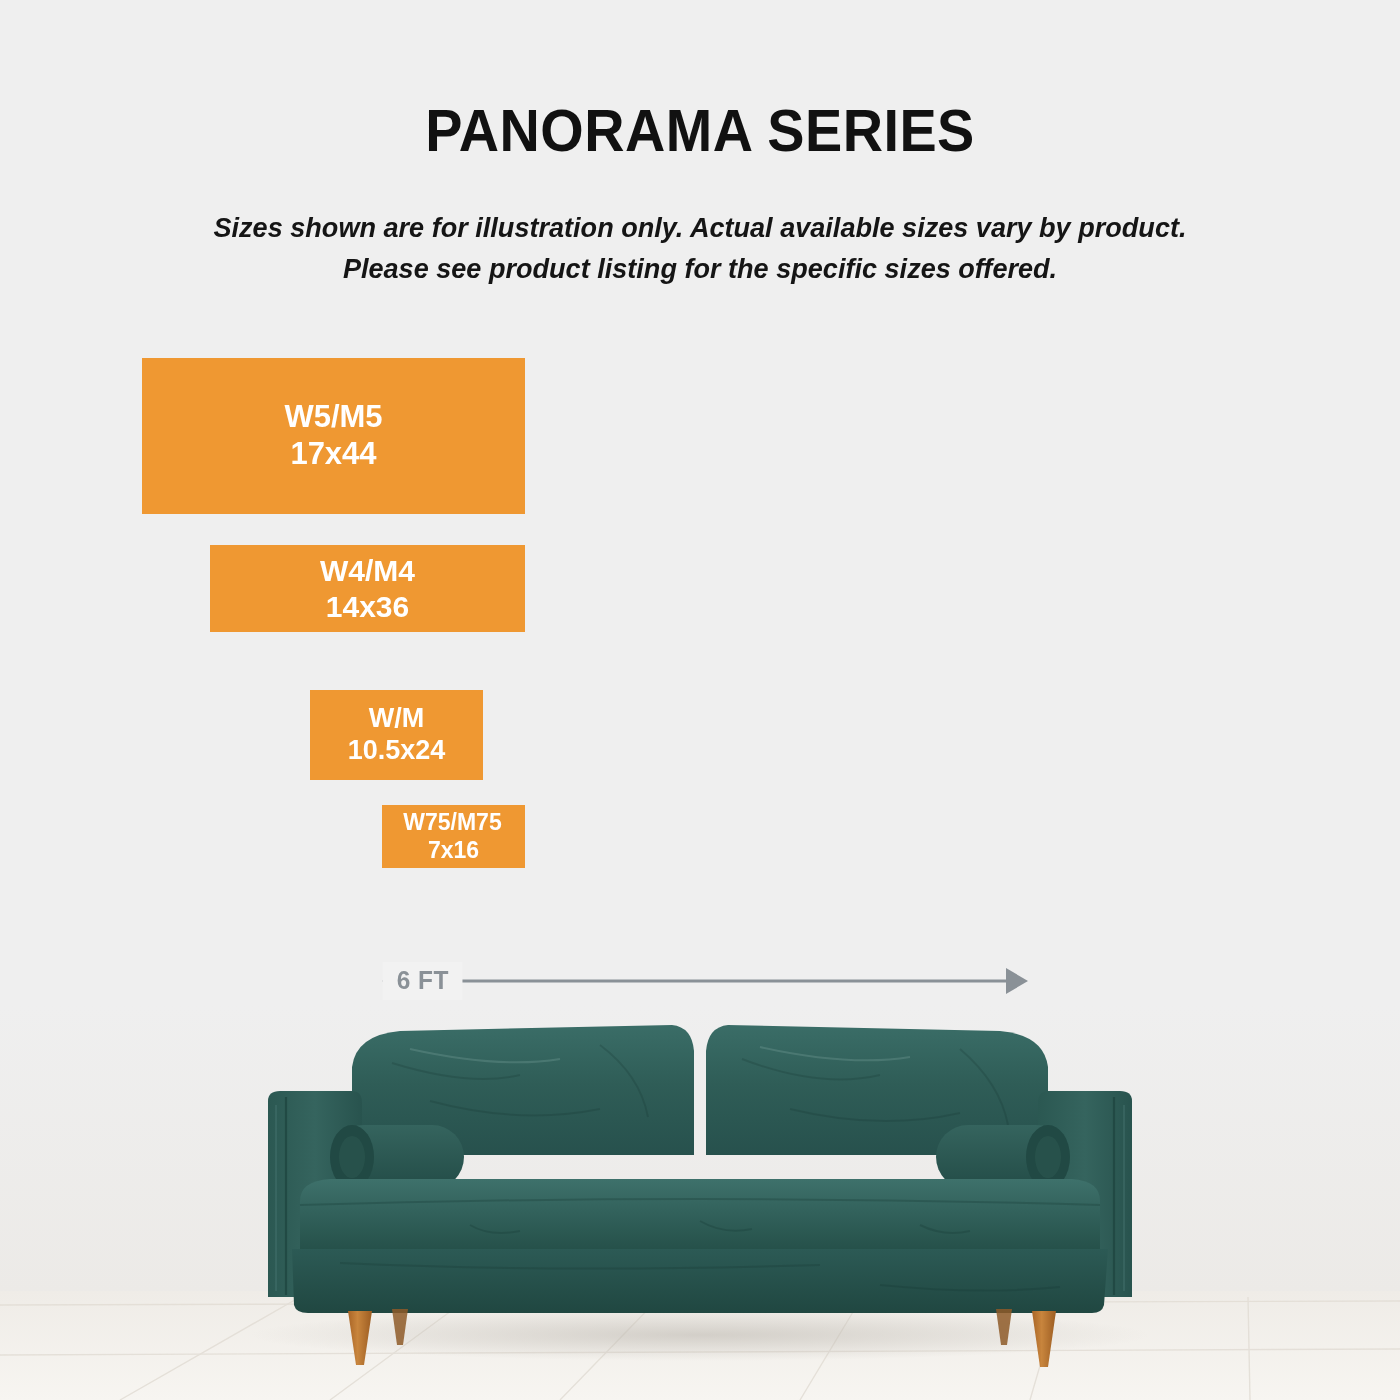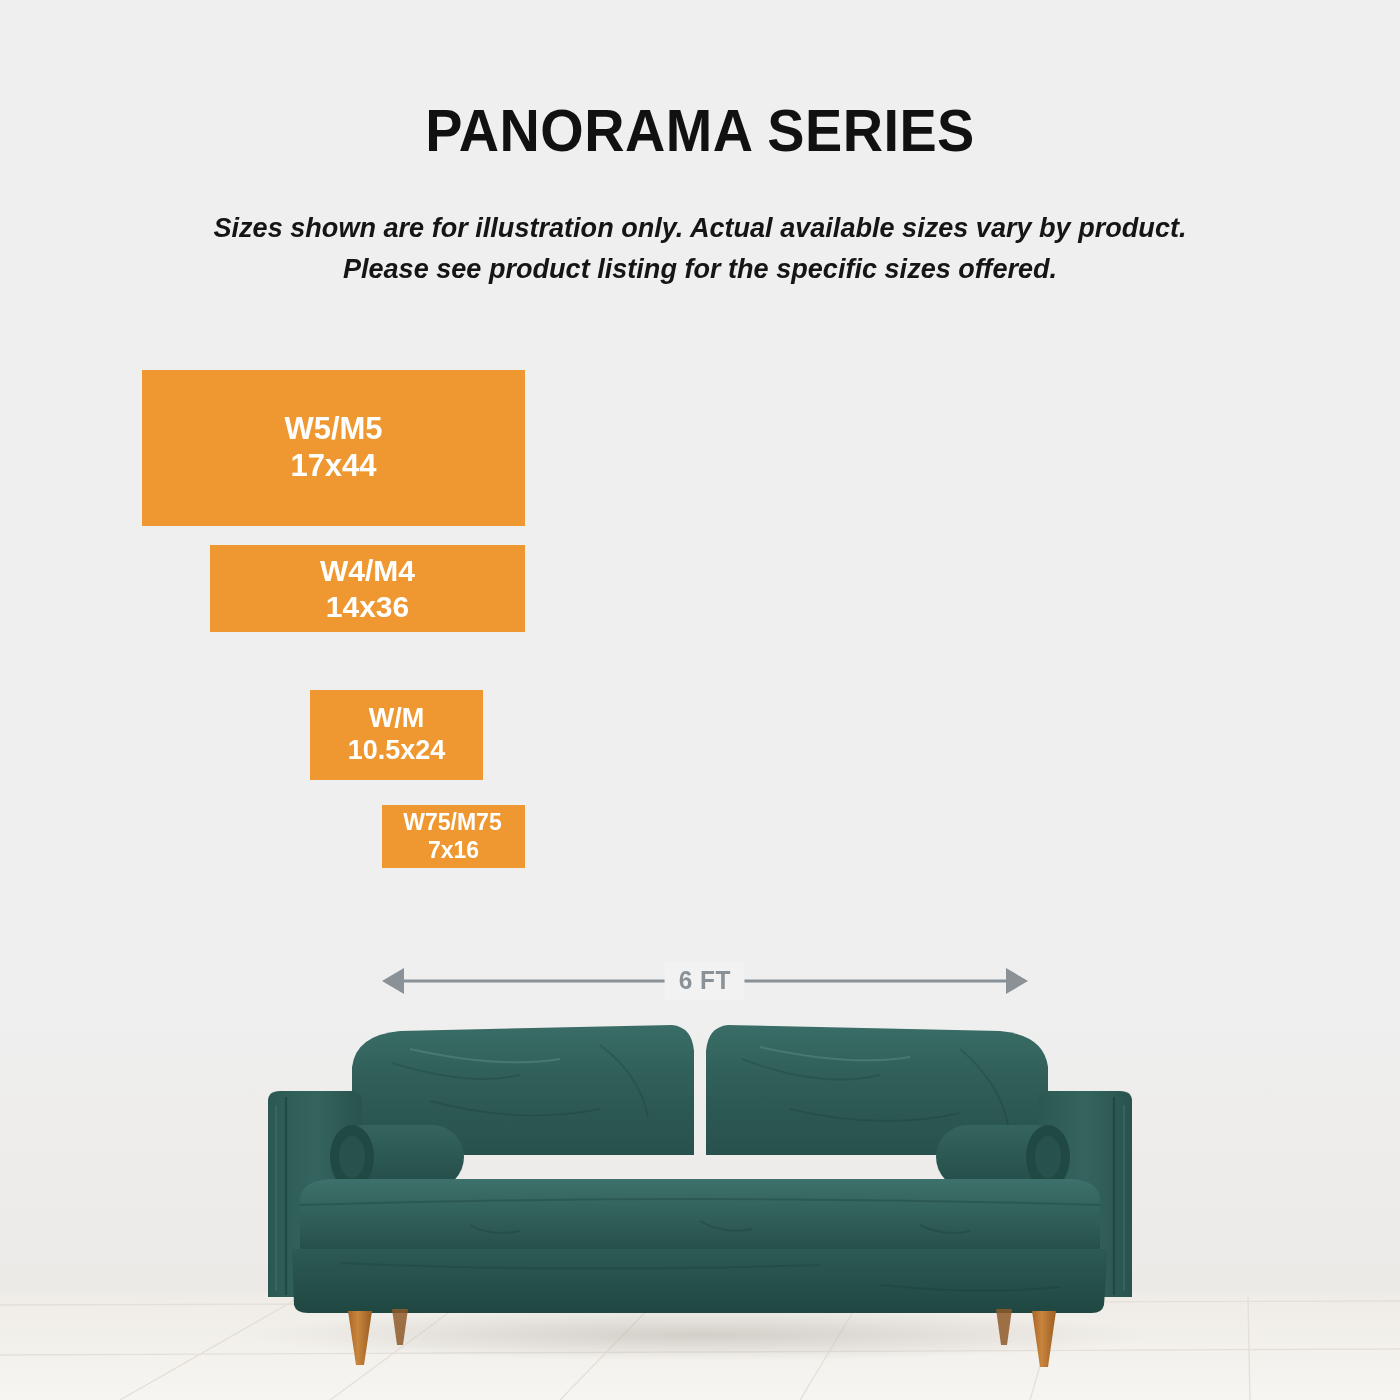--- a/index.html
+++ b/index.html
@@ -49,34 +49,34 @@
     color:#ffffff;
     font-family:"Liberation Sans","DejaVu Sans",sans-serif;
     font-weight:bold;
     text-align:center;
     line-height:1.18;
     box-sizing:border-box;
     overflow:visible;
   }
   .block .code,.block .dims{display:block;white-space:nowrap;}
 
-  #blk-w5   {left:142px;top:370px;width:383px;height:156px;font-size:31px;}
+  #blk-w5   {left:142px;top:358px;width:383px;height:156px;font-size:31px;}
   #blk-w4   {left:210px;top:545px;width:315px;height:87px;font-size:30px;}
   #blk-wm   {left:310px;top:690px;width:173px;height:90px;font-size:27px;}
   #blk-w75  {left:382px;top:805px;width:143px;height:63px;font-size:23px;}
   #blk-wlg3 {left:545px;top:470px;width:713px;height:298px;font-size:29px;}
 
   #blk-w75 .code{margin-left:-2px;}
 
   
   .measure{position:absolute;left:380px;top:952px;width:650px;height:58px;}
   .measure svg{display:block;}
   .ft-label{
     position:absolute;left:0;top:0;width:650px;height:58px;
-    display:flex;align-items:center;justify-content:center;
+    display:flex;align-items:center;
     pointer-events:none;
   }
   .ft-label span{
     background:#f2f2f2;
     padding:3px 15px 4px 15px;
     font-family:"Liberation Sans","DejaVu Sans",sans-serif;
     font-weight:bold;
     font-size:26px;
     color:#8a9197;
     letter-spacing:0.5px;

